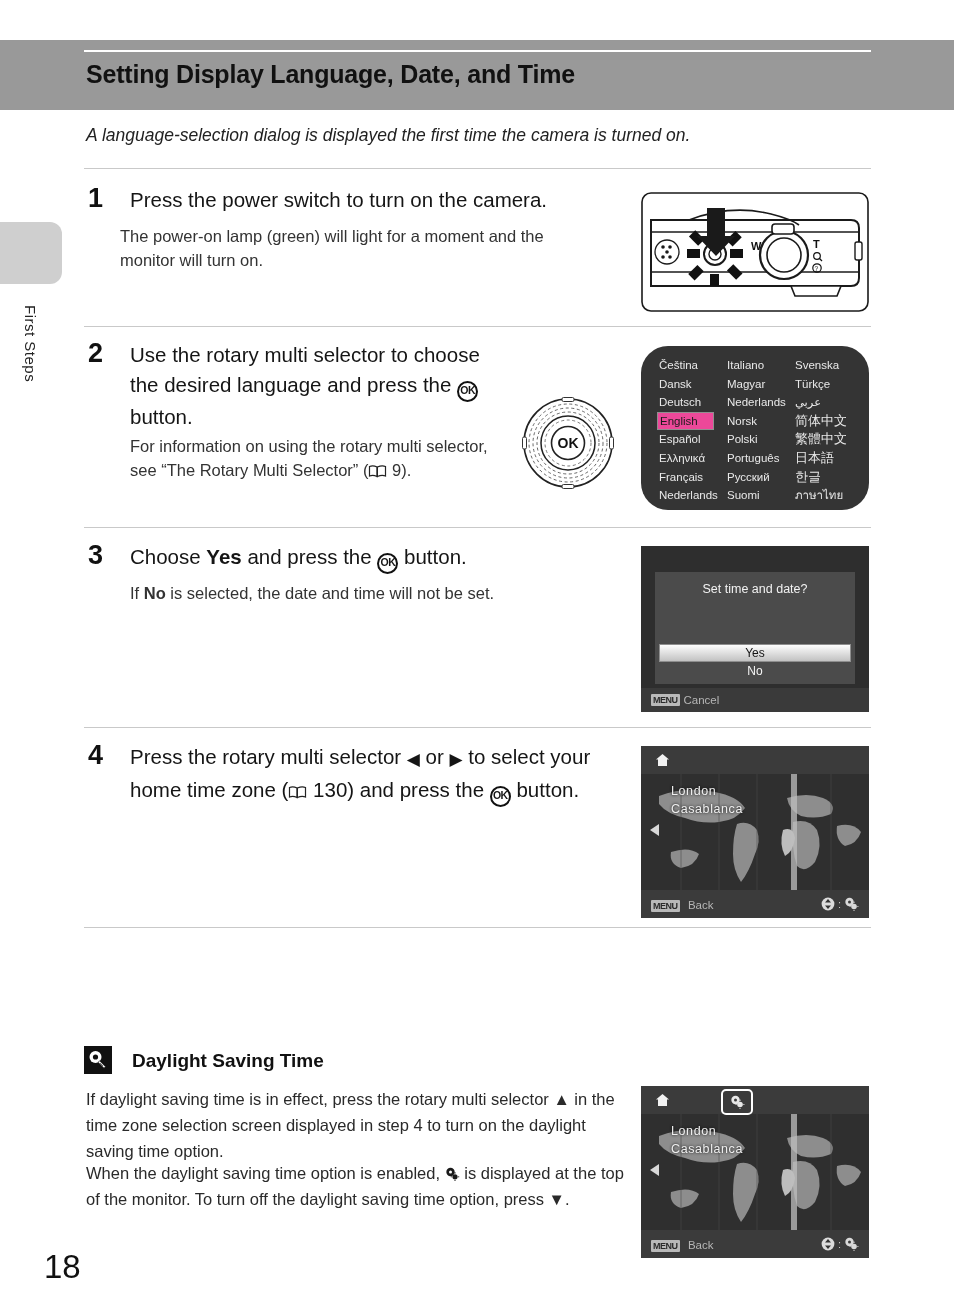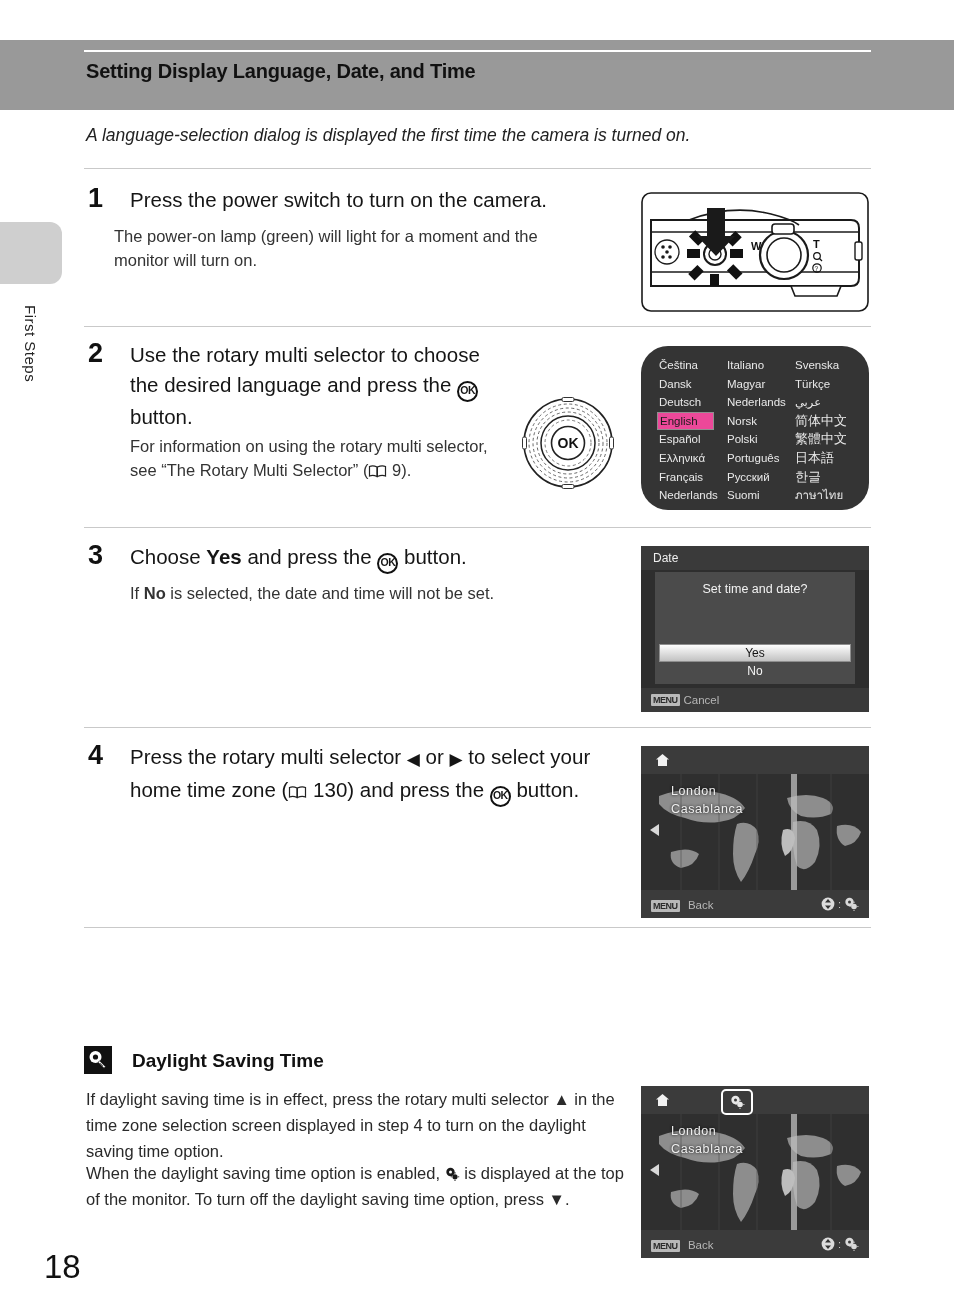--- a/index.html
+++ b/index.html
@@ -26,21 +26,21 @@
   .header-rule {
     position: absolute;
     left: 84px; top: 50px;
     width: 787px; height: 2px;
     background: #ffffff;
   }
   .page-title {
     position: absolute;
     left: 86px; top: 60px;
     width: 800px;
-    font-size: 20px;
+    font-size: 25px;
     font-weight: bold;
     letter-spacing: -0.2px;
     color: #111111;
   }
   .intro {
     position: absolute;
     left: 86px; top: 125px;
     width: 790px;
     font-size: 17.5px;
     color: #222222;
@@ -409,21 +409,21 @@
 <div class="rule" style="top:168px"></div>
 <div class="rule" style="top:326px"></div>
 <div class="rule" style="top:527px"></div>
 <div class="rule" style="top:727px"></div>
 <div class="rule" style="top:927px"></div>
 
 <div class="step-num" style="left:88px; top:183px">1</div>
 <div class="step-head" style="left:130px; top:185px; width:500px;">
   <span>Press the power switch to turn on the camera.</span>
 </div>
-<div class="step-body" style="left:114px; top:224px; width:480px;">The power-on lamp (green) will light for a moment and the monitor will turn on.</div>
+<div class="step-body" style="left:120px; top:224px; width:480px;">The power-on lamp (green) will light for a moment and the monitor will turn on.</div>
 
 <div class="cam-fig">
   <svg width="228" height="120" viewBox="0 0 228 120">
     <rect x="1" y="1" width="226" height="118" rx="9" fill="#ffffff" stroke="#1a1a1a" stroke-width="1.6"></rect>
 
     <path d="M10 28 L210 28 Q218 28 218 36 L218 86 Q218 94 210 94 L10 94 Z" fill="#ffffff" stroke="#1a1a1a" stroke-width="2"></path>
     <path d="M10 40 L218 40" stroke="#1a1a1a" stroke-width="1.4"></path>
     <path d="M10 80 L218 80" stroke="#1a1a1a" stroke-width="1.4"></path>
 
     <path d="M48 28 Q90 12 130 22 Q150 27 158 33" fill="none" stroke="#1a1a1a" stroke-width="1.6"></path>
@@ -525,21 +525,20 @@
 
 <div class="step-num" style="left:88px; top:540px">3</div>
 <div class="step-head" style="left:130px; top:542px; width:500px;">
   <span>Choose </span><span class="b">Yes</span><span> and press the </span><span class="okglyph">OK</span><span> button.</span>
 </div>
 <div class="step-body" style="left:130px; top:581px; width:500px;">
   <span>If </span><span class="b">No</span><span> is selected, the date and time will not be set.</span>
 </div>
 
 <div class="screen scr-date">
-  <div class="date-title">Date</div>
   <div class="date-panel">
     <div class="date-msg">Set time and date?</div>
     <div class="date-yes">Yes</div>
     <div class="date-no">No</div>
   </div>
   <div class="date-footer">
     <span class="menu-badge">MENU</span>
     <span class="footer-text">Cancel</span>
   </div>
 </div>

